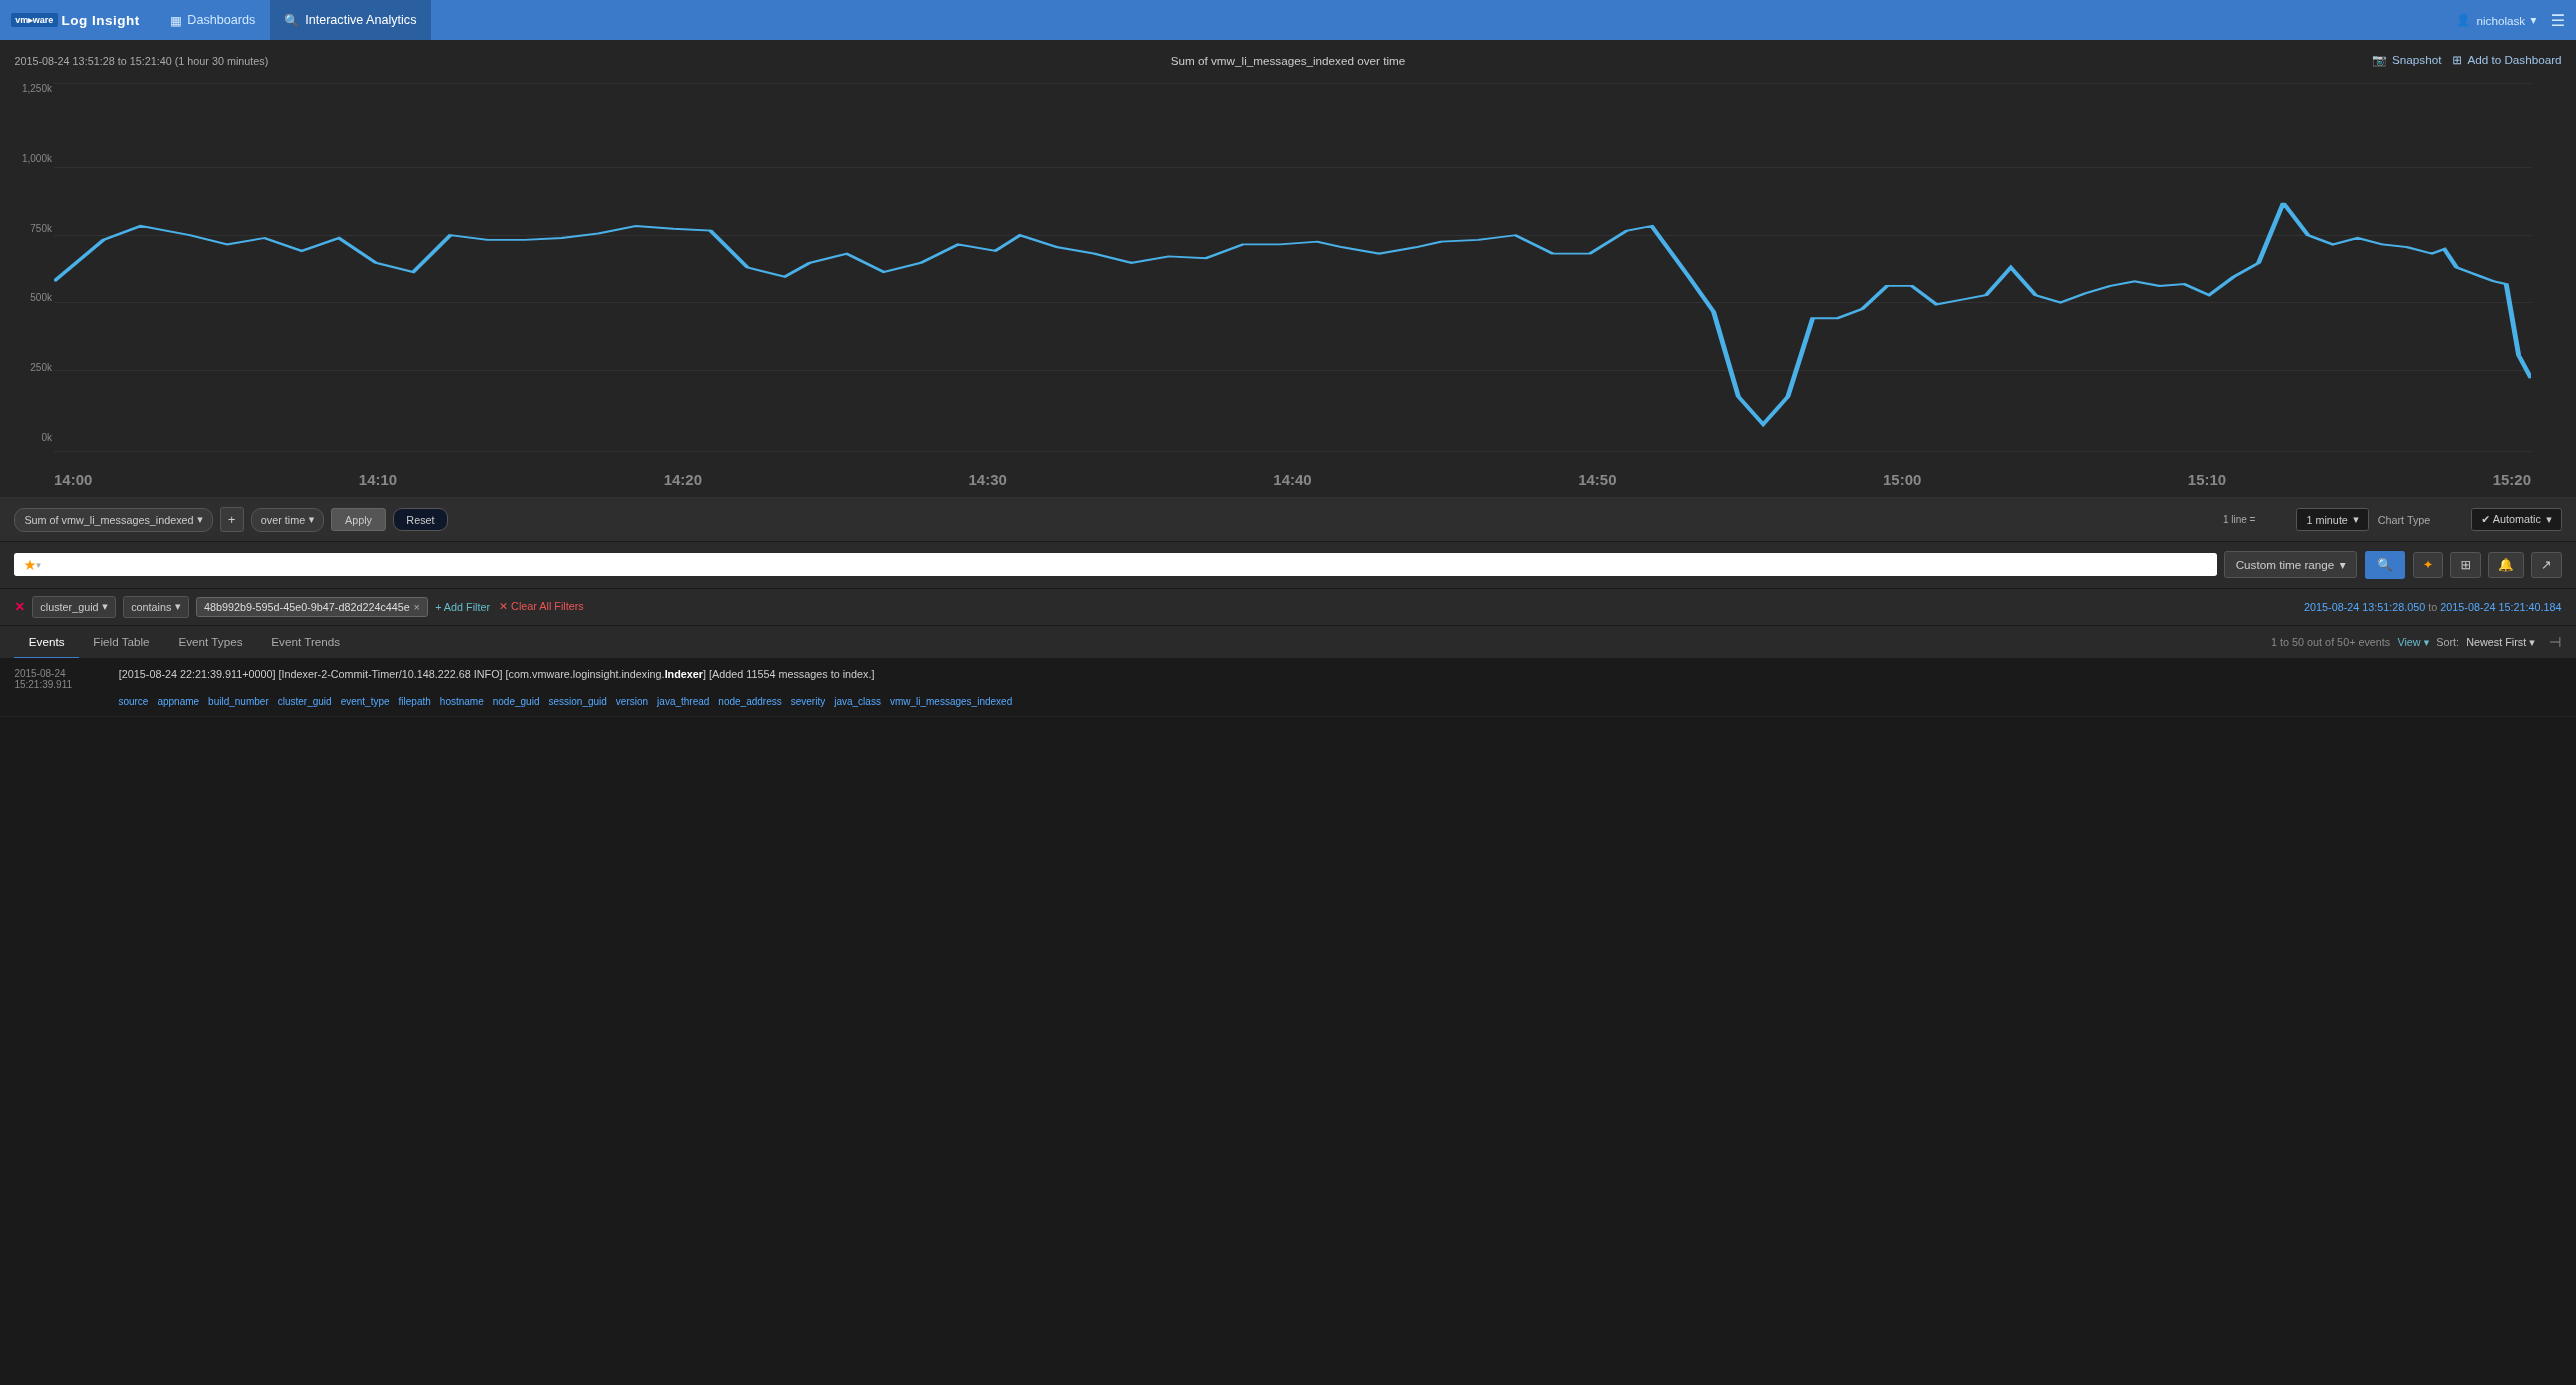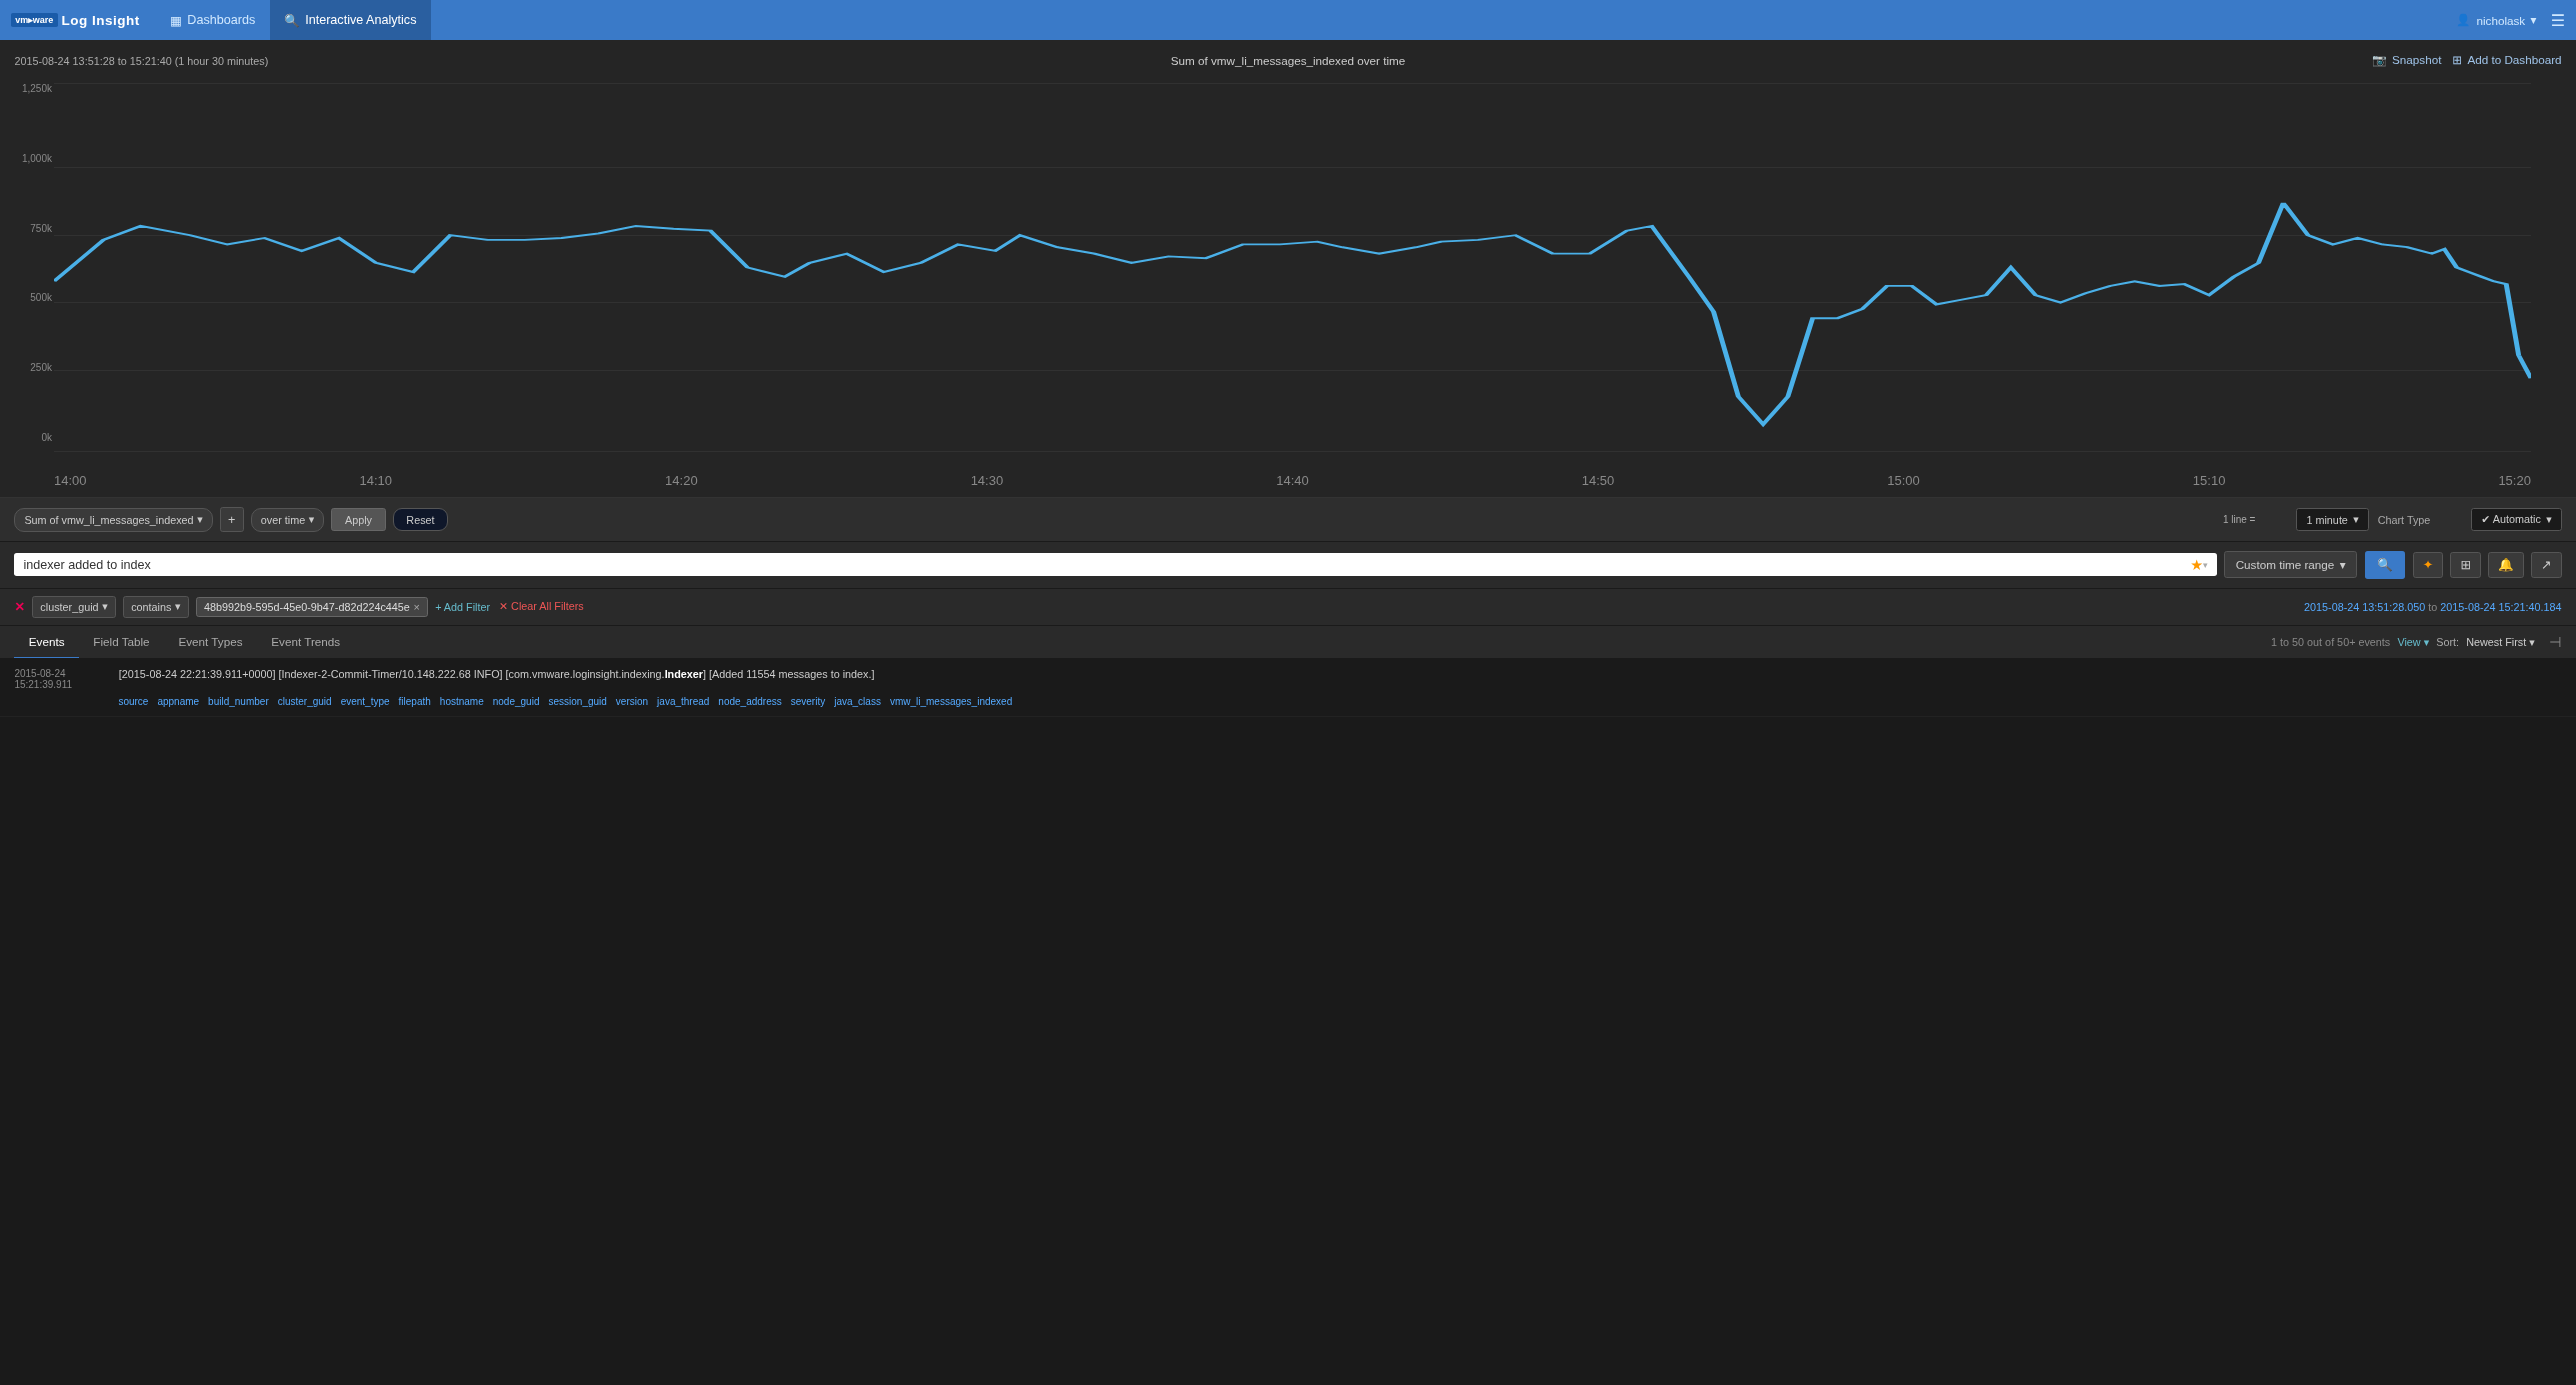--- a/index.html
+++ b/index.html
@@ -42,21 +42,21 @@
     .chart-area {
       position: relative; height: 423px; padding: 0 45px 45px 54px;
     }
     .chart-y-labels {
       position: absolute; left: 0; top: 0; bottom: 45px;
       display: flex; flex-direction: column; justify-content: space-between;
       padding: 9px 0; width: 52px; text-align: right; color: #888; font-size: 10px;
     }
     .chart-x-labels {
       position: absolute; bottom: 9px; left: 54px; right: 45px;
-      display: flex; justify-content: space-between; color: #888; font-size: 13px;
+      display: flex; justify-content: space-between; color: #888; font-size: 15px; font-weight: bold;
     }
     .chart-svg-wrapper {
       position: absolute; top: 9px; left: 54px; right: 45px; bottom: 45px;
     }
     .grid-line {
       position: absolute; left: 54px; right: 45px;
       height: 0.9px; background: rgba(255,255,255,0.06);
     }
 
     
@@ -363,21 +363,20 @@
     <span class="chart-type-label">Chart Type</span>
     <div class="minute-select">
       <span>✔ Automatic</span>
       <span>▾</span>
     </div>
   </div>
 </div>
 
 <div class="search-bar">
   <div class="search-input-wrapper">
-    <input class="search-input" type="text" value="indexer added to index" style="">
     <button class="star-btn" style="color:#f90;">★</button>
     <span style="color:#aaa;font-size:9px;">▾</span>
   </div>
   <div class="time-range-select">
     <span>Custom time range</span>
     <span>▾</span>
   </div>
   <button class="search-btn">
     <span>🔍</span>
   </button>

